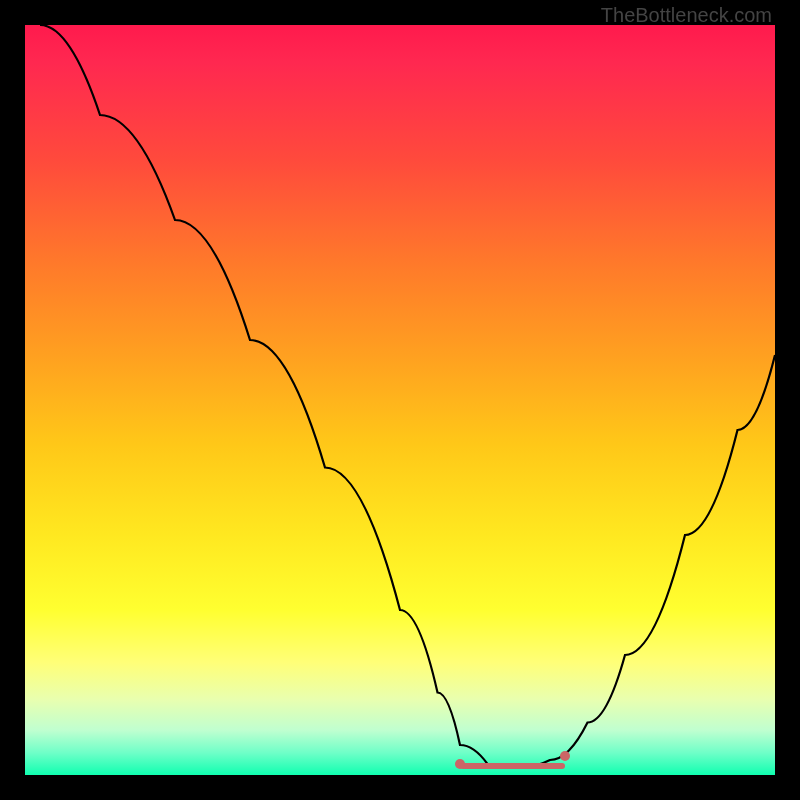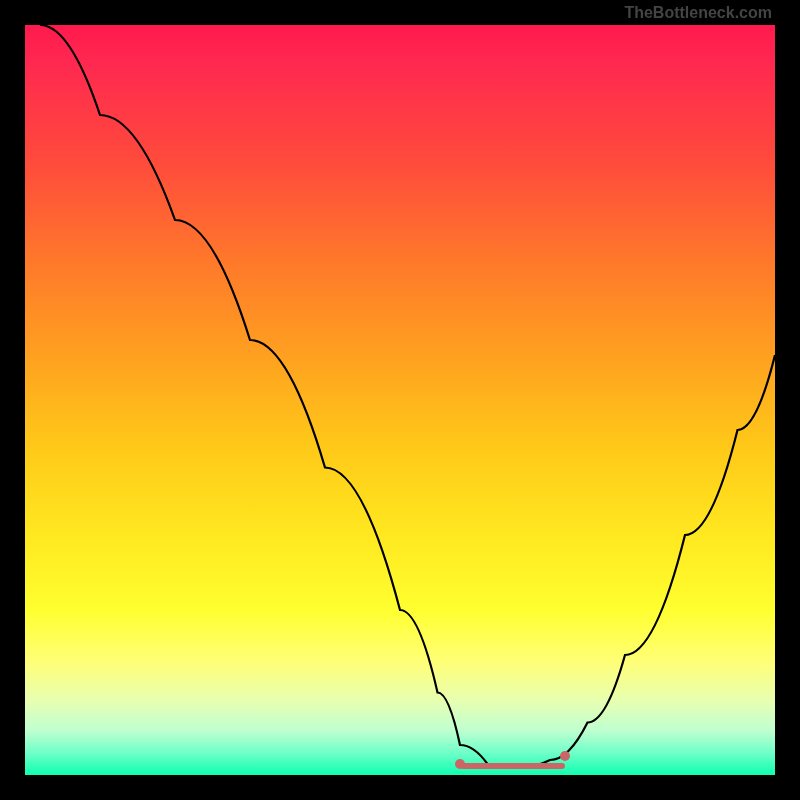--- a/index.html
+++ b/index.html
@@ -12,21 +12,21 @@
 #ff7a2a 32%,
 #ffa020 44%,
 #ffc818 56%,
 #ffe820 68%,
 #ffff30 78%,
 #ffff78 85%,
 #e8ffb0 90%,
 #c0ffd0 94%,
 #70ffc8 97%,
 #10ffb0 100%)}
-.watermark{position:absolute;top:4px;right:28px;color:#444;font-size:16px;font-weight:700;z-index:20}
+.watermark{position:absolute;top:4px;right:28px;color:#444;font-size:20px;font-weight:400;z-index:20}
 svg.curve{position:absolute;inset:0;z-index:10}
 .optimal-band{position:absolute;left:0;right:0;height:6px;z-index:11}
 .optimal-dots{position:absolute;z-index:12}
 .dot{position:absolute;width:10px;height:10px;border-radius:50%;background:#cc6666}
 </style>
 </head>
 <body>
 
 <div class="watermark">TheBottleneck.com</div>
 

